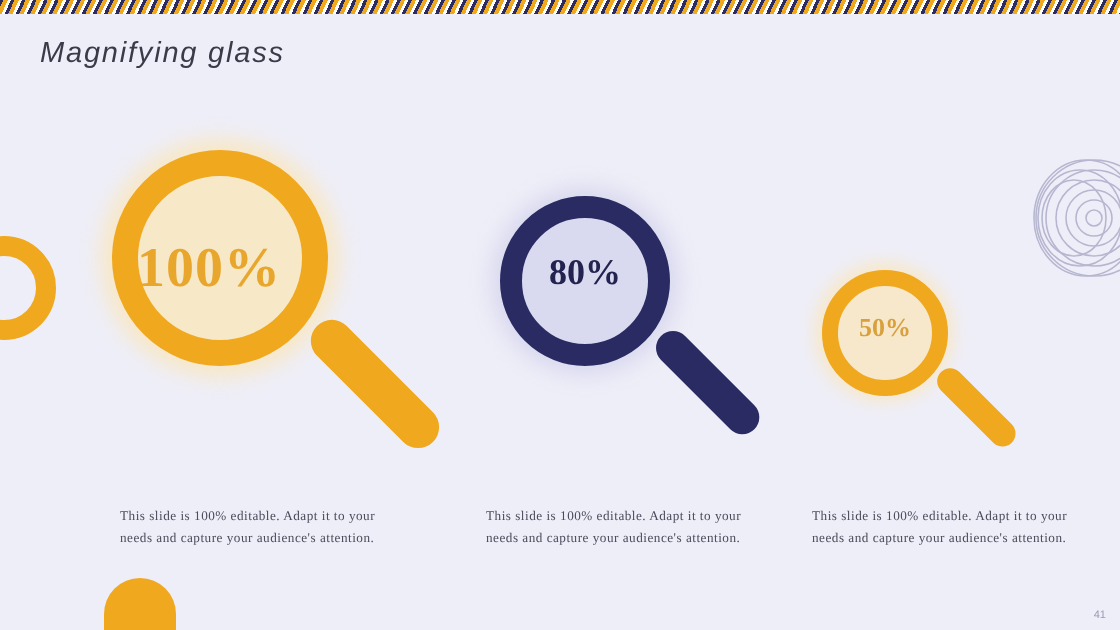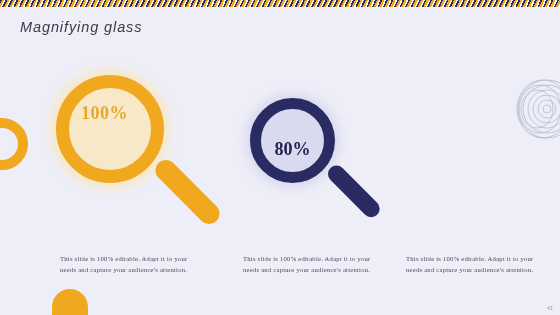--- a/index.html
+++ b/index.html
@@ -82,28 +82,28 @@
     text-align: center;
     line-height: 1;
     white-space: nowrap;
   }
 
   
   #mag-100 { left: 44px; top: 63px; width: 190px; height: 170px; }
   #mag-100 .glow  { width: 120px; height: 120px; background: #fbe6b8; filter: blur(5px); opacity:.75; left: 6px; top: 6px;}
   #mag-100 .ring  { left: 12px; top: 12px; width: 108px; height: 108px; border: 13px solid #f0a81e; }
   #mag-100 .handle{ left: 104px; top: 100px; width: 21px; height: 82px; background: #f0a81e; border-radius: 11px; }
-  #mag-100 .pct   { left: 12px; top: 41px; width: 97px; font-size: 18px; color: #e8a72c; letter-spacing: .5px;}
+  #mag-100 .pct   { left: 12px; top: 58px; width: 97px; font-size: 28px; color: #e8a72c; letter-spacing: .5px;}
 
   
   #mag-80 { left: 241px; top: 89px; width: 150px; height: 140px; }
   #mag-80 .glow  { width: 95px; height: 95px; background: #d6d6ee; filter: blur(5px); opacity:.85; left: 4px; top: 4px;}
   #mag-80 .ring  { left: 9px; top: 9px; width: 85px; height: 85px; border: 11px solid #2b2b63; }
   #mag-80 .handle{ left: 81px; top: 79px; width: 17px; height: 66px; background: #2b2b63; border-radius: 9px; }
-  #mag-80 .pct   { left: 9px; top: 38px; width: 85px; font-size: 18px; color: #23234f; margin-top: 13px; }
+  #mag-80 .pct   { left: 9px; top: 38px; width: 85px; font-size: 18px; color: #23234f; }
 
   
   #mag-50 { left: 404px; top: 128px; width: 112px; height: 106px; }
   #mag-50 .glow  { width: 70px; height: 70px; background: #fbe6b8; filter: blur(4px); opacity:.7; left: 3px; top: 3px;}
   #mag-50 .ring  { left: 7px; top: 7px; width: 63px; height: 63px; border: 8px solid #f0a81e; }
   #mag-50 .handle{ left: 60px; top: 58px; width: 13px; height: 50px; background: #f0a81e; border-radius: 7px; }
   #mag-50 .pct   { left: 7px; top: 29px; width: 63px; font-size: 13px; color: #d9a13e; }
 
   
   .edge-ring-left {
@@ -184,20 +184,26 @@
     <div class="pct">100%</div>
   </div>
 
   <div class="mag" id="mag-80">
     <div class="glow"></div>
     <div class="handle"></div>
     <div class="ring"></div>
     <div class="pct">80%</div>
   </div>
 
+  <div class="mag" id="mag-50">
+    <div class="glow"></div>
+    <div class="handle"></div>
+    <div class="ring"></div>
+    <div class="pct">50%</div>
+  </div>
 
   <div class="caption" id="cap-1">This slide is 100% editable. Adapt it to your needs and capture your audience's attention.</div>
   <div class="caption" id="cap-2">This slide is 100% editable. Adapt it to your needs and capture your audience's attention.</div>
   <div class="caption" id="cap-3">This slide is 100% editable. Adapt it to your needs and capture your audience's attention.</div>
 
   <div class="page-num">41</div>
 
 </div>
 
 </body></html>

